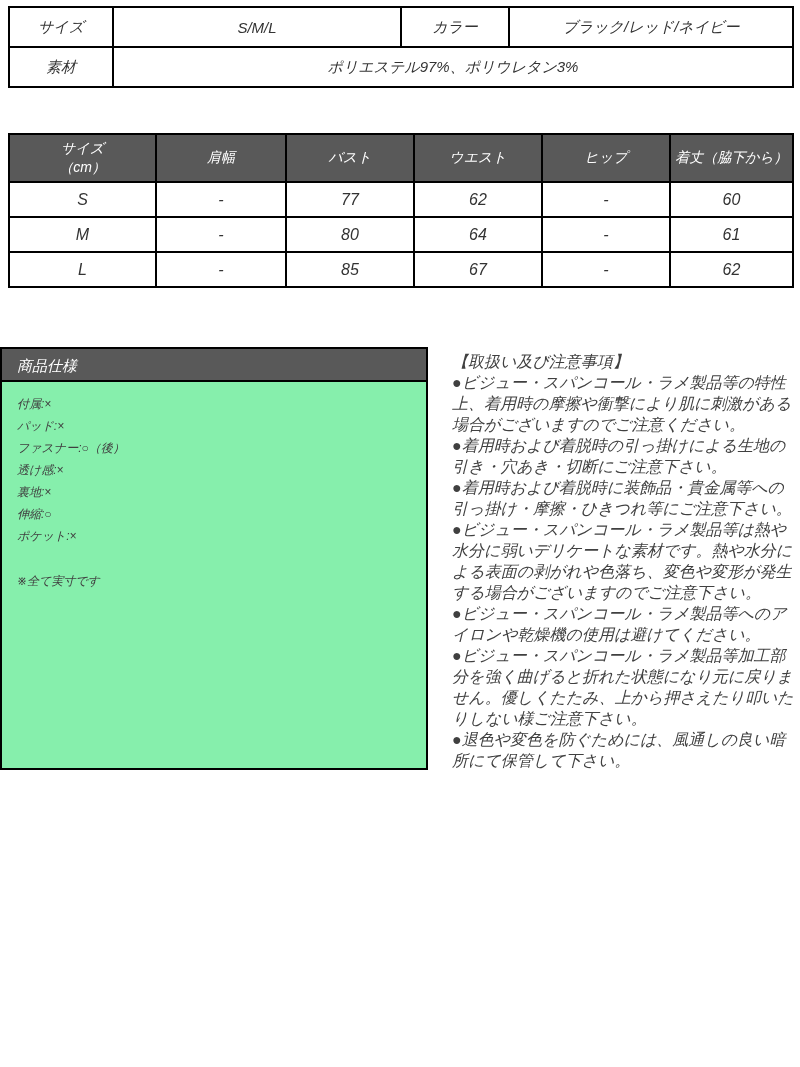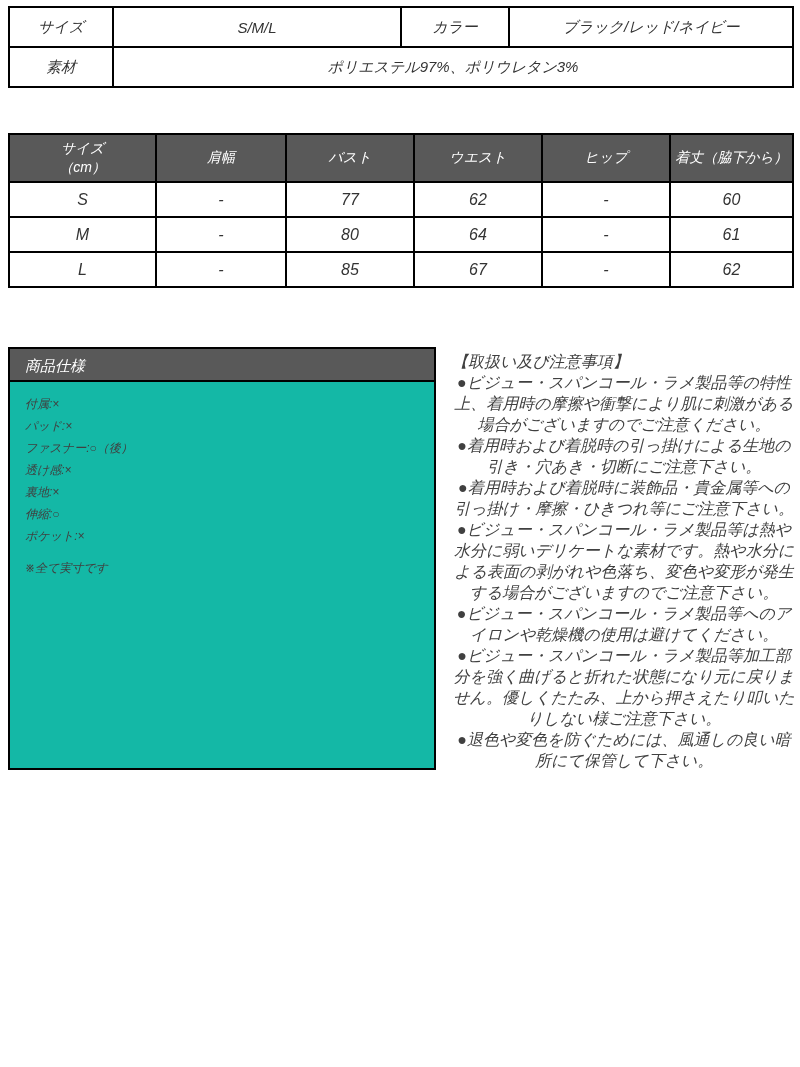--- a/index.html
+++ b/index.html
@@ -72,53 +72,53 @@
     height: 35px;
     font-size: 16px;
     color: #333333;
     background: #ffffff;
   }
   .two-line div { line-height: 19px; }
 
   
   .spec-box {
     position: absolute;
-    left: 8px; top: 347px;
+    left: 0; top: 347px;
     width: 428px; height: 423px;
     border: 2px solid var(--border);
-    background: #14b8a6;
+    background: #86efac;
   }
   .spec-box-header {
     background: var(--header_bg);
     color: var(--header_text);
     font-size: 15px;
     height: 33px;
     line-height: 33px;
     padding-left: 15px;
     border-bottom: 2px solid var(--border);
   }
   .spec-box-body {
     padding: 11px 15px;
     font-size: 12px;
     line-height: 22px;
     color: var(--text);
   }
-  .spec-note { margin-top: 10px; }
+  .spec-note { margin-top: 23px; }
 
   
   .handling {
     position: absolute;
     left: 452px; top: 351px;
     width: 344px;
     font-size: 16px;
     line-height: 21px;
     color: var(--text);
   }
   .handling-title { line-height: 21px; }
-  .handling-bullet { line-height: 21px; text-align: center; }
+  .handling-bullet { line-height: 21px; }
 </style>
 </head>
 <body>
 
 <div class="page">
 
   <table class="spec-table">
     <colgroup>
       <col style="width:104px">
         <col style="width:288px">

